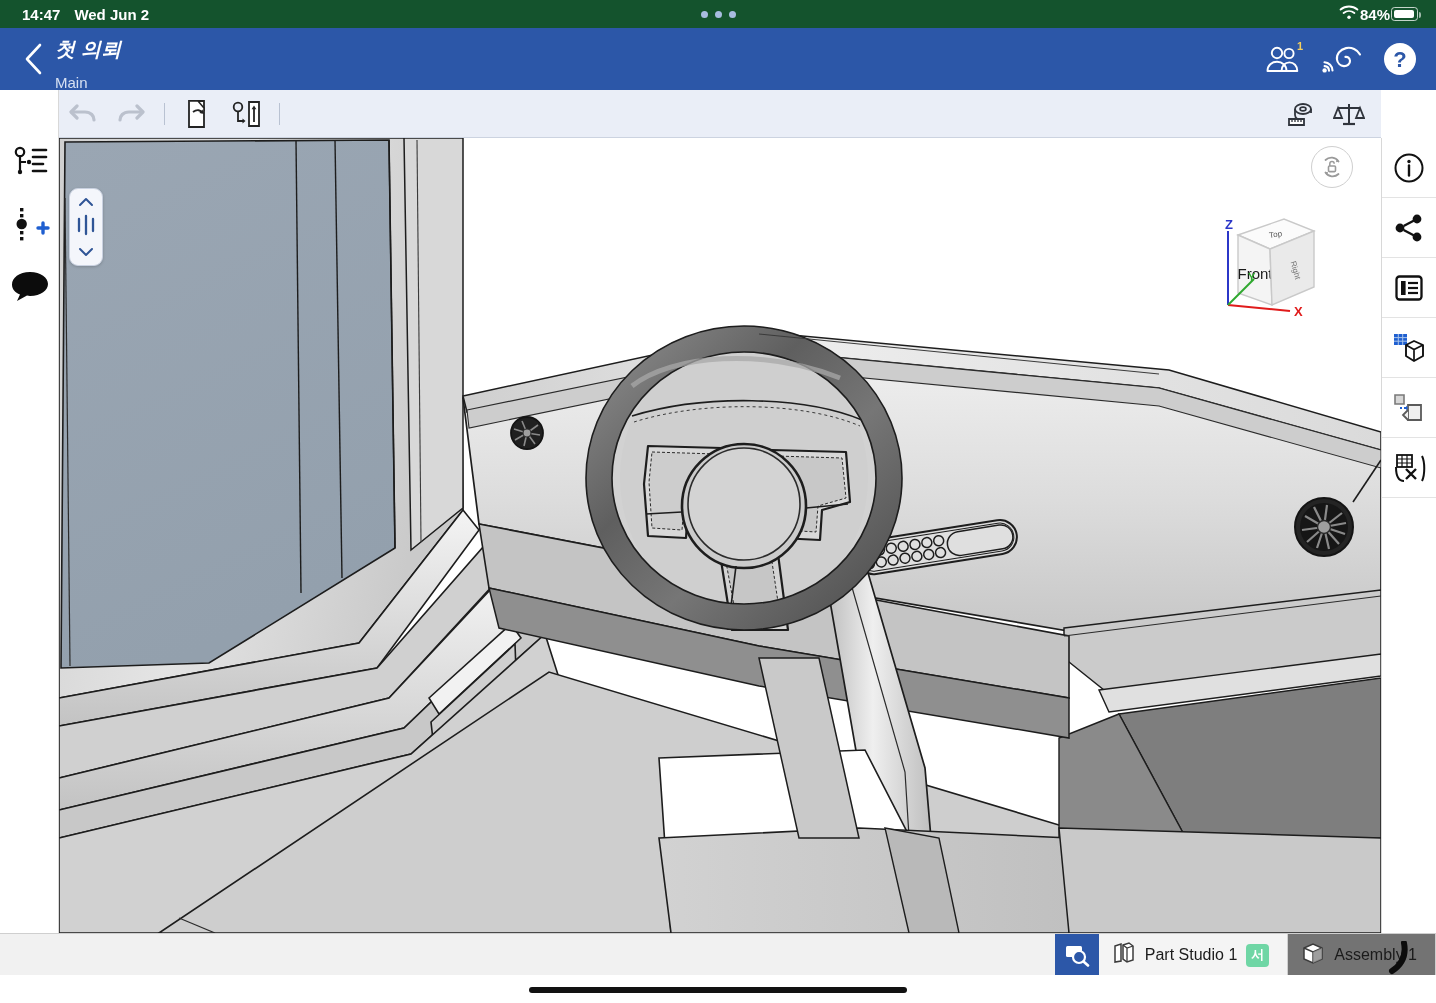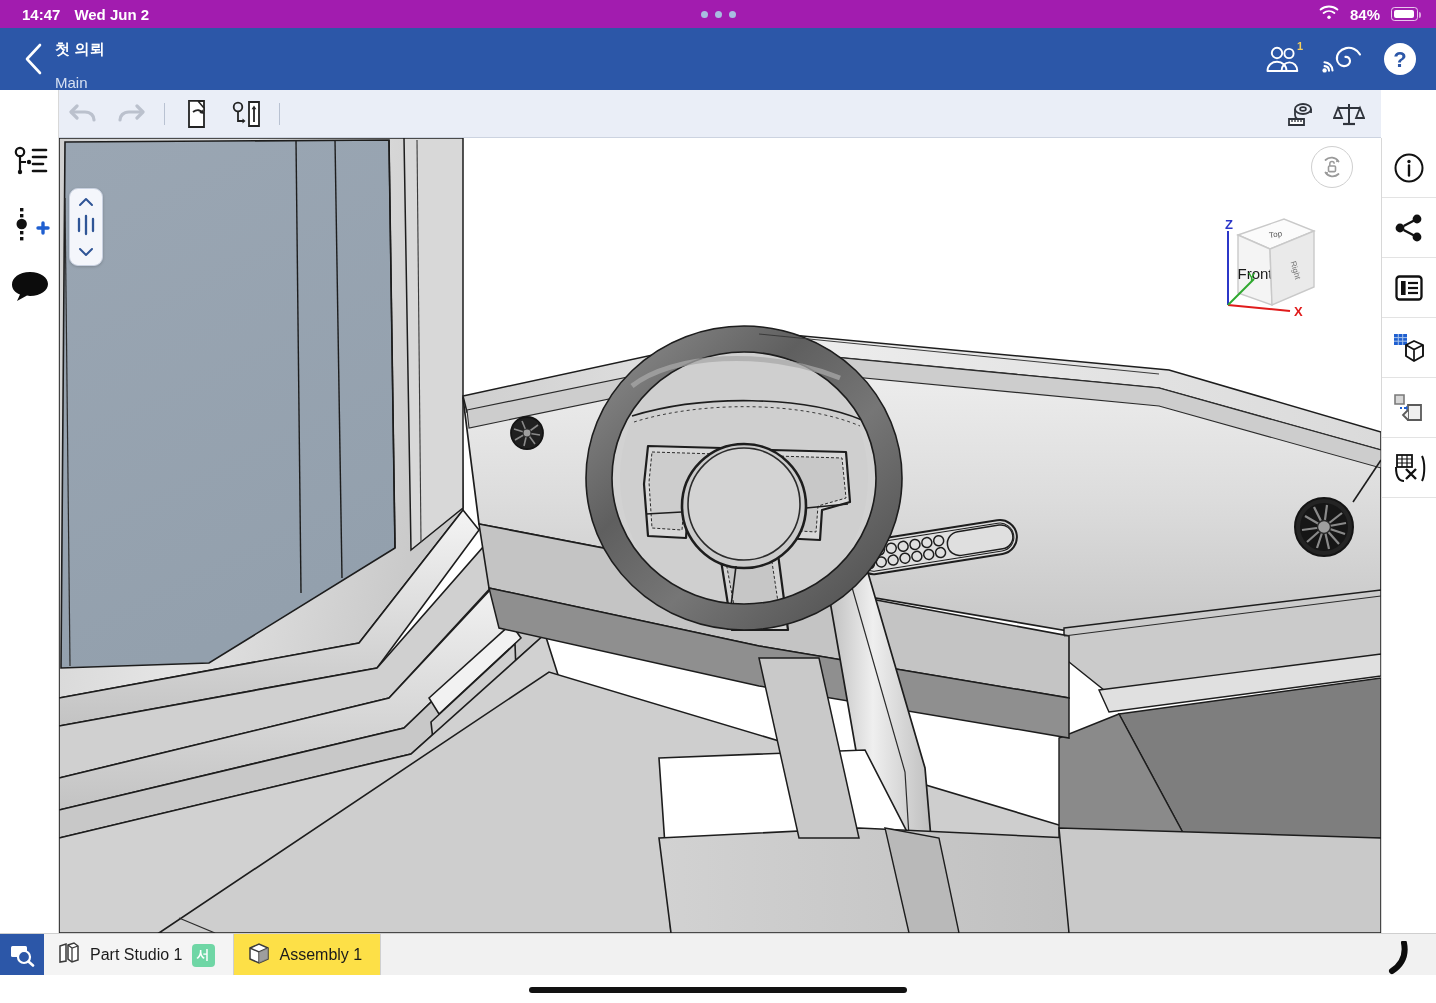--- a/index.html
+++ b/index.html
@@ -1,38 +1,38 @@
 <!DOCTYPE html>
 <html><head>
 <meta charset="utf-8">
 <style>
   * { box-sizing: border-box; margin:0; padding:0; }
   html,body { width:1436px; height:1003px; overflow:hidden; background:#fff;
     font-family:"Liberation Sans", sans-serif; }
 
   
   #status-bar{position:absolute;left:0;top:0;width:1436px;height:28px;
-    background:#a21caf;color:#fff;display:flex;align-items:center;
+    background:#14532d;color:#fff;display:flex;align-items:center;
     font-size:15px;font-weight:bold;}
   #status-left{margin-left:22px;display:flex;gap:14px;align-items:center;}
   #status-dots{position:absolute;left:0;right:0;display:flex;justify-content:center;gap:7px;}
   #status-dots i{width:7px;height:7px;border-radius:50%;background:#a8bde0;display:block;}
-  #status-right{position:absolute;right:18px;display:flex;align-items:center;gap:11px;}
+  #status-right{position:absolute;right:18px;display:flex;align-items:center;gap:1px;}
   .batt{width:27px;height:14px;border:1.6px solid rgba(255,255,255,.75);border-radius:3.5px;
     position:relative;display:inline-block;}
   .batt:after{content:"";position:absolute;right:-4px;top:4px;width:2.5px;height:6px;
     background:rgba(255,255,255,.6);border-radius:0 2px 2px 0;}
   .batt i{position:absolute;left:1.6px;top:1.6px;bottom:1.6px;width:82%;background:#fff;border-radius:2px;display:block;}
 
   
   #app-header{position:absolute;left:0;top:28px;width:1436px;height:62px;background:#2c57a8;color:#fff;}
   #back-button{position:absolute;left:10px;top:0;height:62px;width:48px;
     display:flex;align-items:center;justify-content:center;cursor:pointer;}
   #doc-titles{position:absolute;left:55px;top:9px;}
-  #doc-title{font-size:15px;font-weight:bold;letter-spacing:.2px;line-height:24px;}
+  #doc-title{font-size:20px;font-weight:bold;letter-spacing:.2px;line-height:24px;font-style:italic;}
   #doc-subtitle{font-size:15px;color:#d6e0f2;line-height:20px;margin-top:12px;}
   #header-actions{position:absolute;right:14px;top:0;height:62px;display:flex;align-items:center;gap:14px;}
   .hicon{width:44px;height:44px;display:flex;align-items:center;justify-content:center;
     position:relative;cursor:pointer;}
   #collab-badge{position:absolute;top:3px;right:3px;font-size:11px;font-weight:bold;color:#f4cf5e;}
 
   
   #toolbar{position:absolute;left:59px;top:90px;width:1322px;height:48px;
     background:#eaeef7;border-bottom:1px solid #ccd3e0;display:flex;align-items:center;}
   .tbtn{width:48px;height:46px;display:flex;align-items:center;justify-content:center;cursor:pointer;}
@@ -65,25 +65,25 @@
     align-items:center;justify-content:space-between;padding:4px 0;cursor:pointer;z-index:6;}
   
   #rotate-lock{position:absolute;right:28px;top:8px;width:42px;height:42px;border-radius:50%;
     border:1px solid #cfcfcf;background:rgba(255,255,255,.82);display:flex;
     align-items:center;justify-content:center;cursor:pointer;z-index:6;}
   
   #view-cube{position:absolute;right:57px;top:75px;width:110px;height:110px;z-index:6;cursor:pointer;}
 
   
   #tabbar{position:absolute;left:0;bottom:28px;width:1436px;height:42px;
-    background:#f1f1f1;border-top:1px solid #cfcfcf;display:flex;align-items:stretch;}
+    background:#f1f1f1;border-top:1px solid #cfcfcf;display:flex;align-items:stretch;justify-content:flex-end;}
   #tab-search{width:44px;background:#2c57a8;display:flex;align-items:center;justify-content:center;cursor:pointer;}
   .tab{height:42px;display:flex;align-items:center;gap:9px;padding:0 18px 0 13px;
     border-right:1px solid #cfcfcf;background:#f4f4f4;font-size:16px;color:#1b1b1b;cursor:pointer;}
-  .tab.active{background:#fde047;}
+  .tab.active{background:#737373;}
   .tab-badge{width:23px;height:23px;border-radius:4px;background:#6fd6a5;color:#fff;
     font-size:13px;font-weight:bold;display:flex;align-items:center;justify-content:center;}
 
   
   #home-bar{position:absolute;left:0;bottom:0;width:1436px;height:28px;background:#fff;}
   #home-pill{position:absolute;left:50%;transform:translateX(-50%);bottom:10px;
     width:378px;height:6px;border-radius:3px;background:#111;}
   #stylus-hint{position:absolute;right:26px;bottom:28px;width:26px;height:34px;}
 </style>
 </head>

